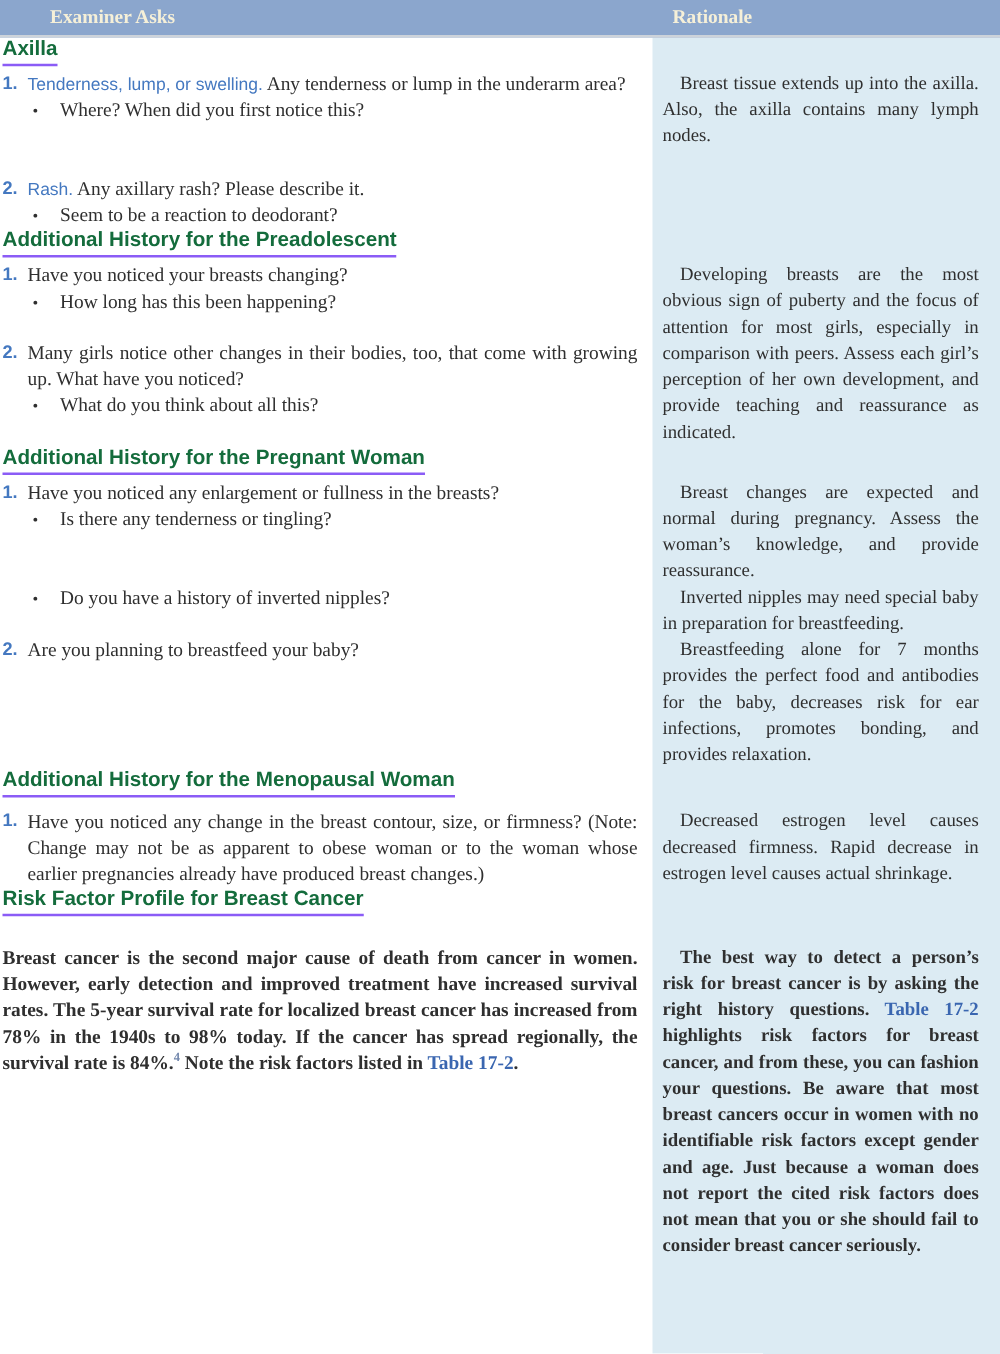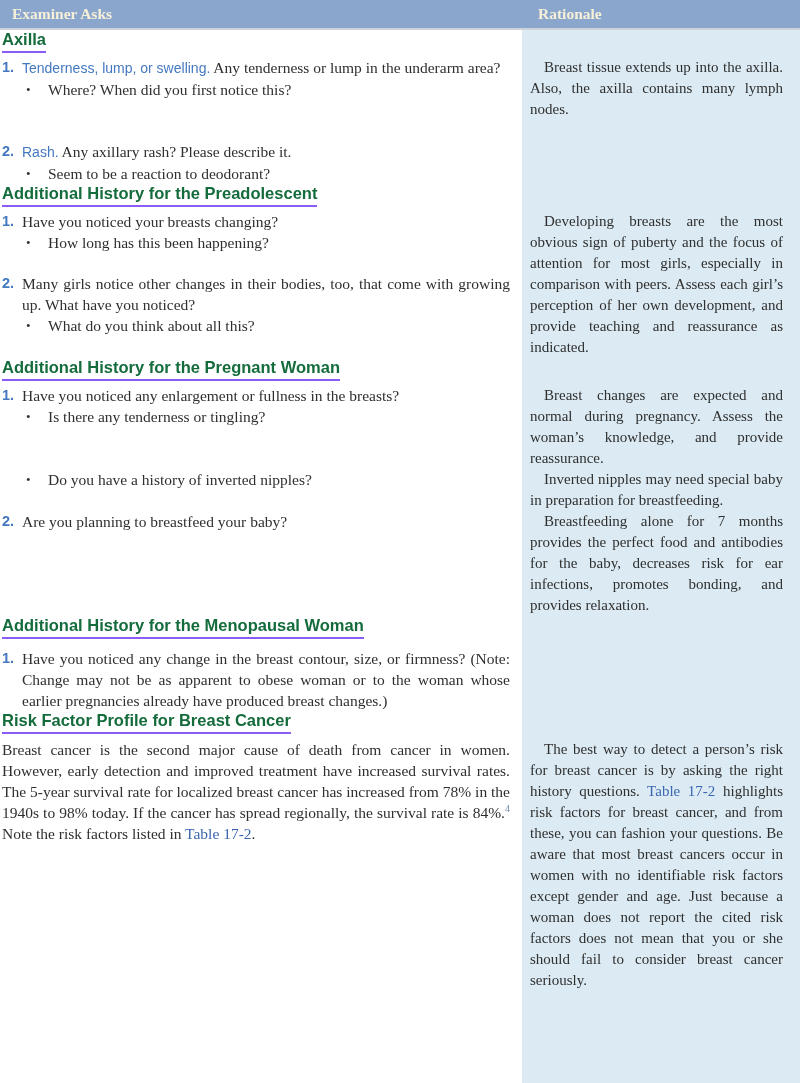--- a/index.html
+++ b/index.html
@@ -3,21 +3,21 @@
 <meta charset="utf-8">
 <style>
   html,body{margin:0;padding:0;background:#ffffff;}
   .page{position:relative;width:800px;min-height:1083px;background:#ffffff;
         font-family:"Liberation Serif",serif;color:#2f2f2f;overflow:hidden;}
 
   
   .header{position:relative;height:28px;background:#8ba6cd;border-bottom:2px solid #cdd3da;z-index:2;}
   .header .hlabel{position:absolute;top:0;font-family:"Liberation Serif",serif;font-weight:bold;
         font-size:15.5px;line-height:28px;color:#f6f0d8;}
-  .h-left{left:12px;}
+  .h-left{left:40px;}
   .h-right{left:538px;}
 
   
   .bluecol{position:absolute;top:30px;left:522px;width:278px;bottom:0;background:#dcebf3;z-index:0;}
 
   main{position:relative;z-index:1;}
 
   .row{display:flex;align-items:stretch;}
   .cell-l{width:522px;box-sizing:border-box;padding-left:2px;padding-right:12px;}
   .cell-r{width:268px;box-sizing:border-box;padding-left:8px;padding-right:7px;}
@@ -40,21 +40,21 @@
 
   .rat{font-size:15px;line-height:21px;}
   .rat p{margin:0;text-align:justify;text-indent:14px;}
 
   .xref{color:#3a66b0;}
   sup.fn{color:#7388ad;font-size:10px;line-height:0;}
 
   b{font-weight:normal;}
 
   
-  .mt4{margin-top:4px;} .mt5{margin-top:5px;} .mt6{margin-top:6px;} .mt8{margin-top:8px;}
+  .mt4{margin-top:4px;} .mt5{margin-top:23px;font-weight:bold;} .mt6{margin-top:6px;} .mt8{margin-top:8px;}
   .mt9{margin-top:9px;} .mt20{margin-top:20px;} .mt21{margin-top:21px;} .mt94{margin-top:94px;}
   .mh63{min-height:63px;} .mh42{min-height:42px;} .mh84{min-height:84px;}
 </style>
 </head>
 <body>
 
 <div class="page">
 
   <div class="header">
     <span class="hlabel h-left">Examiner Asks</span>
@@ -189,20 +189,23 @@
 
     <div class="row mt9">
       <div class="cell-l">
         <div class="qitem">
           <span class="qnum">1.</span>
           <div class="qtext">
             <span>Have you noticed any change in the breast contour, size, or firmness? (Note: Change may not be as apparent to obese woman or to the woman whose earlier pregnancies already have produced breast changes.)</span>
           </div>
         </div>
       </div>
+      <div class="cell-r rat">
+        <p>Decreased estrogen level causes decreased firmness. Rapid decrease in estrogen level causes actual shrinkage.</p>
+      </div>
     </div>
 
     <h2 class="sec mt8">
       <span class="ul">Risk Factor Profile for Breast Cancer</span>
     </h2>
 
     <div class="row mt5">
       <div class="cell-l">
         <p class="para"><span>Breast cancer is the second major cause of death from cancer in women. However, early detection and improved treatment have increased survival rates. The 5-year survival rate for localized breast cancer has increased from 78% in the 1940s to 98% today. If the cancer has spread regionally, the survival rate is 84%.</span><sup class="fn">4</sup><span> Note the risk factors listed in </span><span class="xref">Table 17-2</span><span>.</span></p>
       </div>

